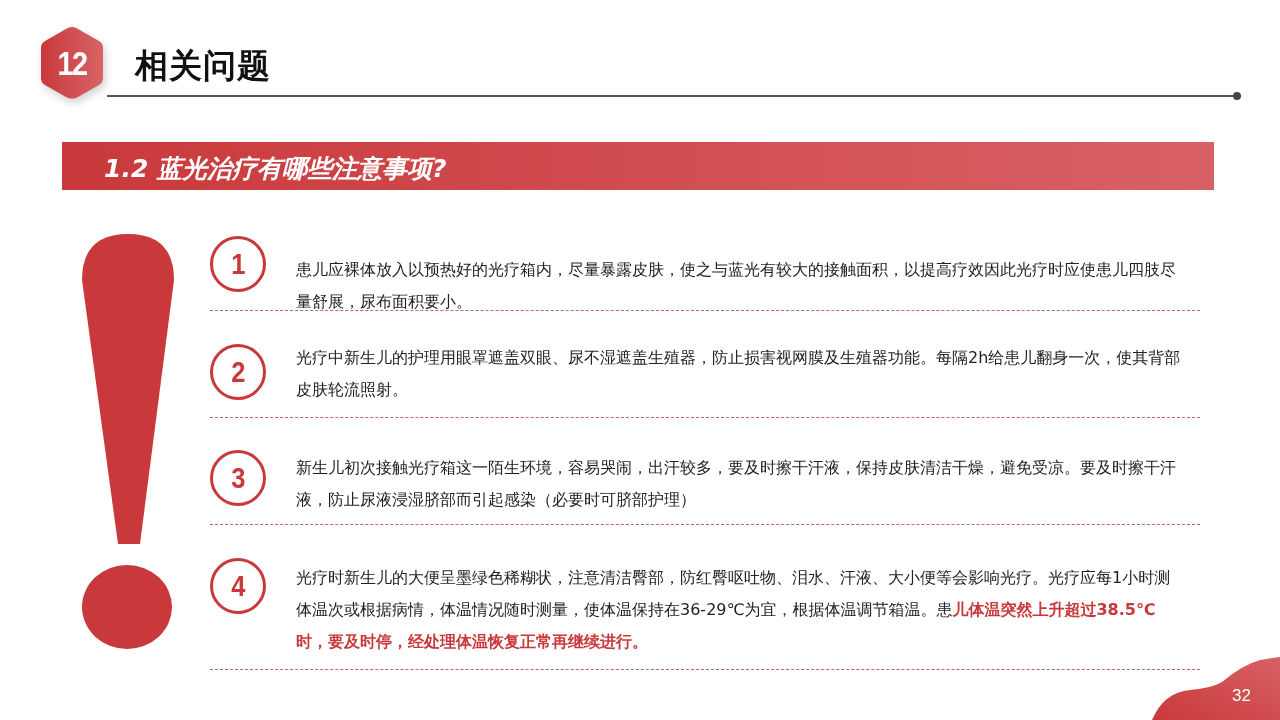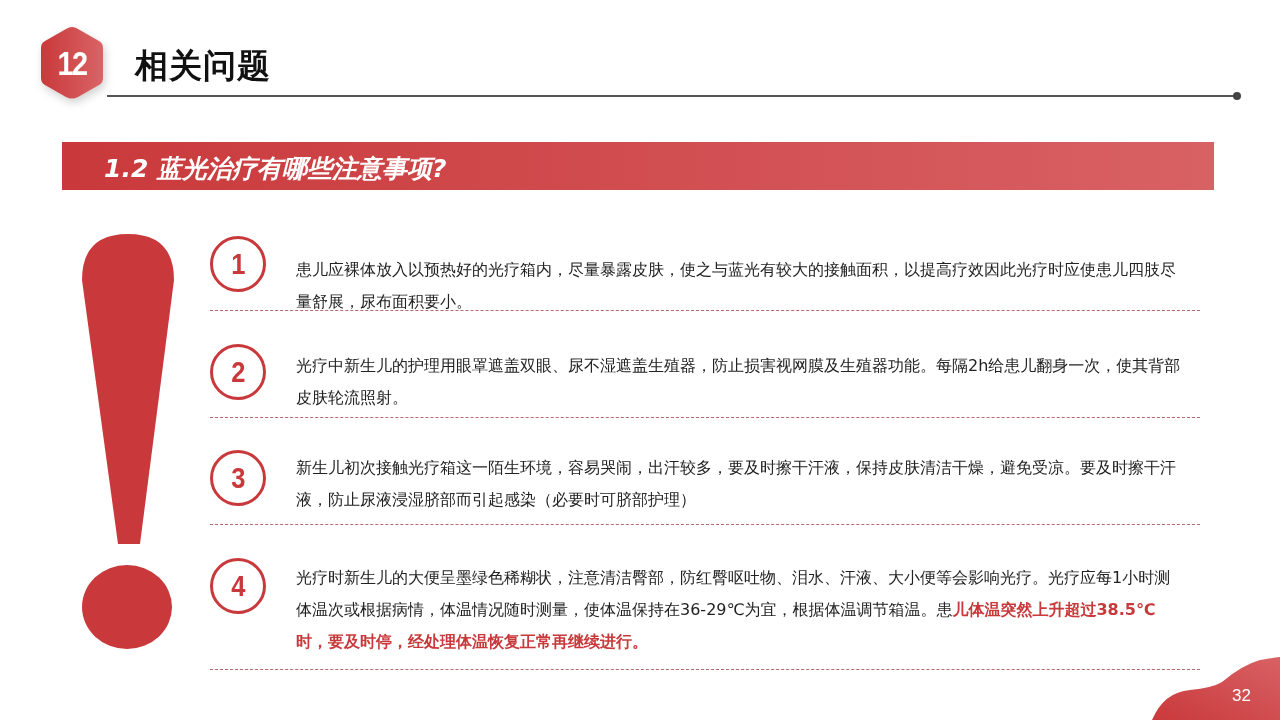--- a/index.html
+++ b/index.html
@@ -102,21 +102,21 @@
       <span>1</span>
     </div>
   <div class="item-text" style="top:20px;">患儿应裸体放入以预热好的光疗箱内，尽量暴露皮肤，使之与蓝光有较大的接触面积，以提高疗效因此光疗时应使患儿四肢尽量舒展，尿布面积要小。</div>
   <div class="divider" style="top:76px;"></div>
 </div>
 
 <div class="item" style="top:342px;">
   <div class="item-circle" style="top:2px;">
       <span>2</span>
     </div>
-  <div class="item-text" style="top:8px;">光疗中新生儿的护理用眼罩遮盖双眼、尿不湿遮盖生殖器，防止损害视网膜及生殖器功能。每隔2h给患儿翻身一次，使其背部皮肤轮流照射。</div>
+  <div class="item-text" style="top:0;">光疗中新生儿的护理用眼罩遮盖双眼、尿不湿遮盖生殖器，防止损害视网膜及生殖器功能。每隔2h给患儿翻身一次，使其背部皮肤轮流照射。</div>
   <div class="divider" style="top:75px;"></div>
 </div>
 
 <div class="item" style="top:448px;">
   <div class="item-circle" style="top:2px;">
       <span>3</span>
     </div>
   <div class="item-text" style="top:4px;">新生儿初次接触光疗箱这一陌生环境，容易哭闹，出汗较多，要及时擦干汗液，保持皮肤清洁干燥，避免受凉。要及时擦干汗液，防止尿液浸湿脐部而引起感染（必要时可脐部护理）</div>
   <div class="divider" style="top:76px;"></div>
 </div>

